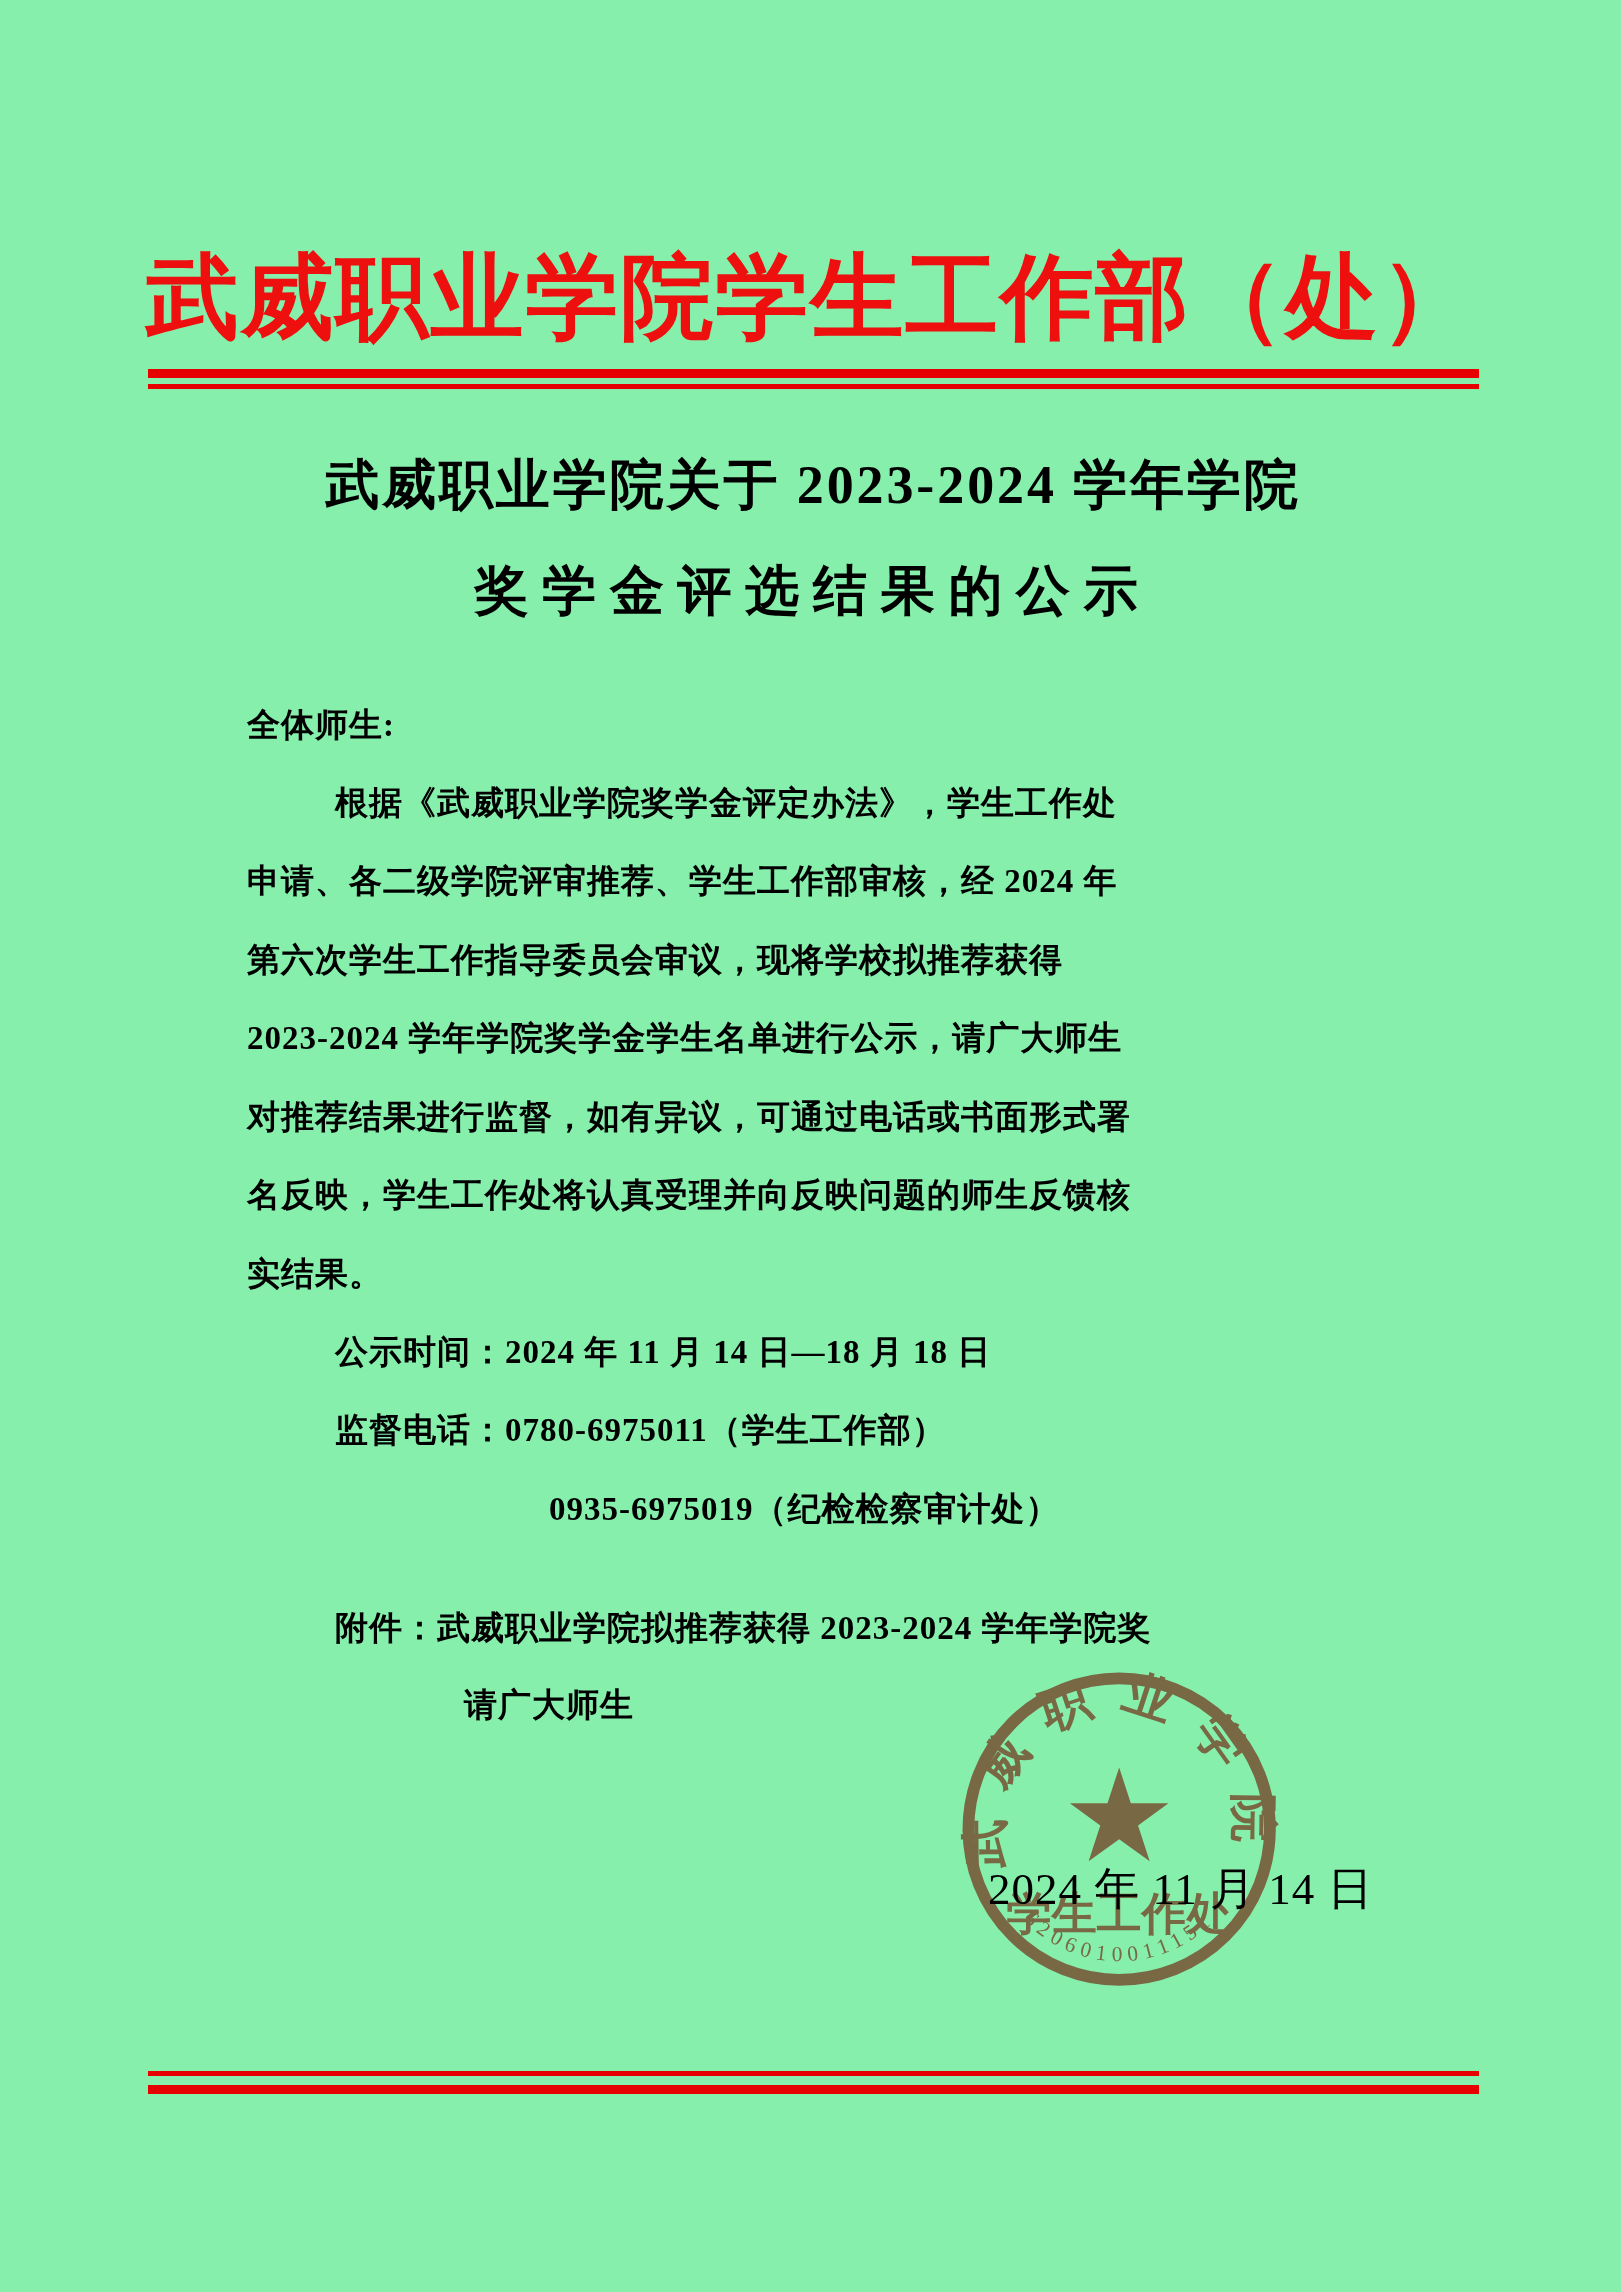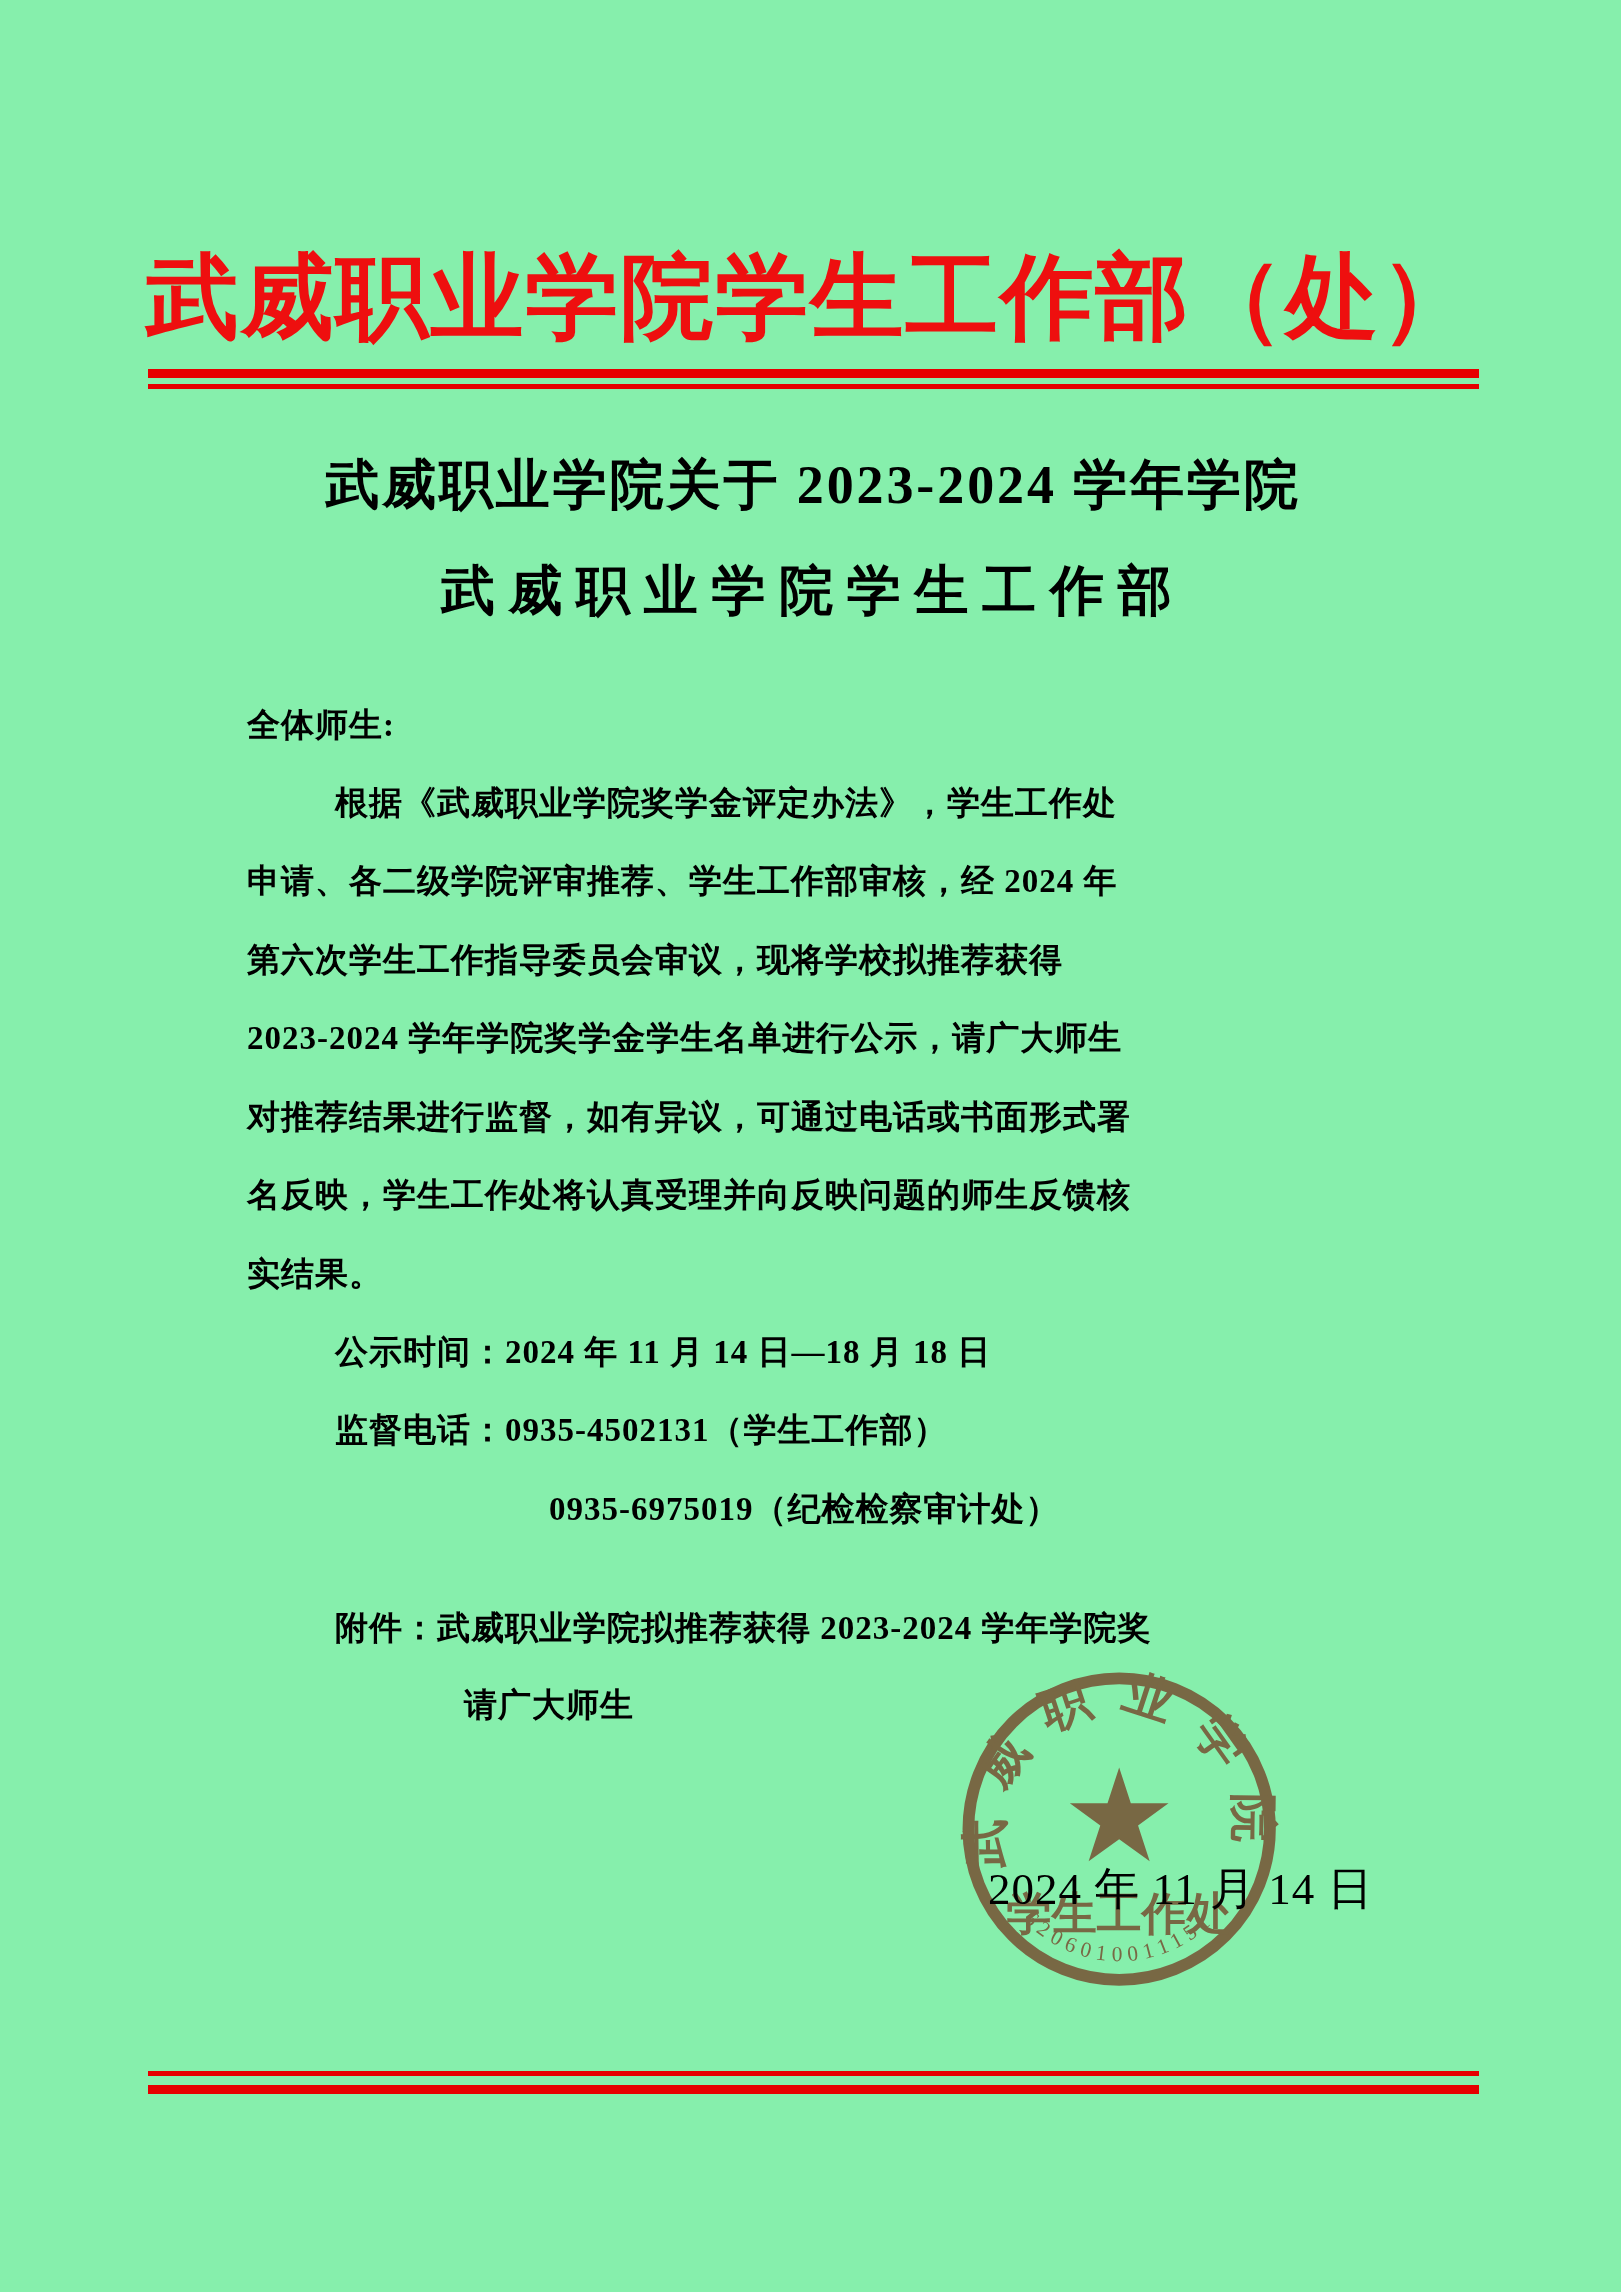--- a/index.html
+++ b/index.html
@@ -41,32 +41,32 @@
 <body>
 
 <div class="page">
 
   <div class="letterhead">武威职业学院学生工作部（处）</div>
 
   <div class="rule rule-top-thick"></div>
   <div class="rule rule-top-thin"></div>
 
   <div class="doc-title doc-title-1">武威职业学院关于 2023-2024 学年学院</div>
-  <div class="doc-title doc-title-2">武威职业学院学生工作部</div>
+  <div class="doc-title doc-title-2">奖学金评选结果的公示</div>
 
   <div class="body-line" style="top:709px;left:247px;">全体师生:</div>
   <div class="body-line" style="top:787px;left:335px;">根据《武威职业学院奖学金评定办法》，学生工作处</div>
   <div class="body-line" style="top:865px;left:247px;">申请、各二级学院评审推荐、学生工作部审核，经 2024 年</div>
   <div class="body-line" style="top:944px;left:247px;">第六次学生工作指导委员会审议，现将学校拟推荐获得</div>
   <div class="body-line" style="top:1022px;left:247px;">2023-2024 学年学院奖学金学生名单进行公示，请广大师生</div>
   <div class="body-line" style="top:1101px;left:247px;">对推荐结果进行监督，如有异议，可通过电话或书面形式署</div>
   <div class="body-line" style="top:1179px;left:247px;">名反映，学生工作处将认真受理并向反映问题的师生反馈核</div>
   <div class="body-line" style="top:1258px;left:247px;">实结果。</div>
   <div class="body-line" style="top:1336px;left:335px;">公示时间：2024 年 11 月 14 日—18 月 18 日</div>
-  <div class="body-line" style="top:1414px;left:335px;">监督电话：0935-4502131（学生工作部）</div>
+  <div class="body-line" style="top:1414px;left:335px;">监督电话：0780-6975011（学生工作部）</div>
   <div class="body-line" style="top:1493px;left:549px;">0935-6975019（纪检检察审计处）</div>
   <div class="body-line" style="top:1612px;left:335px;">附件：武威职业学院拟推荐获得 2023-2024 学年学院奖</div>
   <div class="body-line" style="top:1689px;left:464px;">请广大师生</div>
 
   <div class="sig-line" style="top:1867px;left:988px;">2024 年 11 月 14 日</div>
 
   <svg class="seal" viewBox="960 1680 380 380" aria-hidden="true">
     <defs>
       <path id="sealArcTop" d="M 1027.6 1902.1 A 120 120 0 1 1 1256.4 1902.1" fill="none"></path>
       <path id="sealArcBottom" d="M 1038.6 1952.8 A 135 135 0 0 0 1245.4 1952.8" fill="none"></path>

